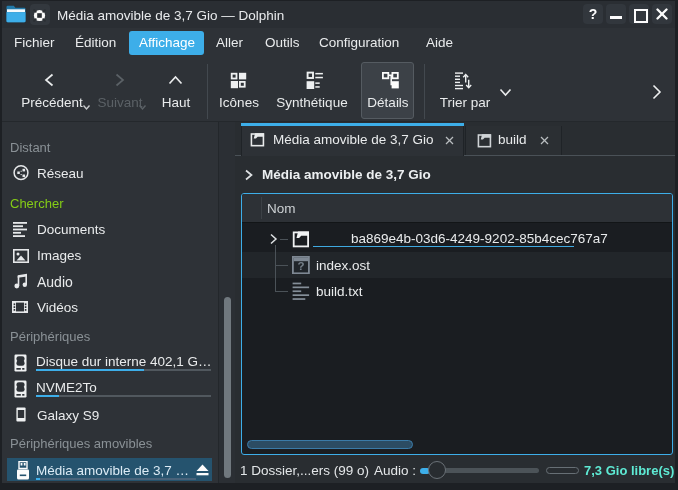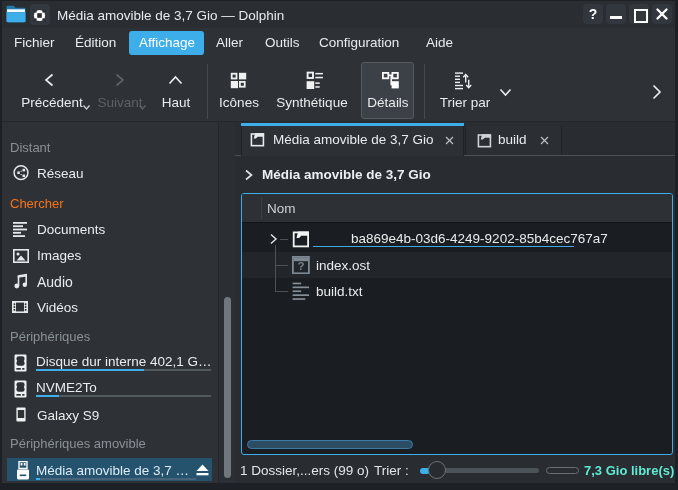--- a/index.html
+++ b/index.html
@@ -132,34 +132,34 @@
 <div class="ab" style="left:2px;top:121px;width:673px;height:1px;background:#24282c;"></div>
 
 <div class="ab" style="left:2px;top:122px;width:216px;height:361px;background:#2e3237;"></div>
 <div class="ab" style="left:218px;top:122px;width:1px;height:361px;background:#23272b;"></div>
 <div class="ab" style="left:219px;top:122px;width:16px;height:361px;background:#2b2f34;"></div>
 
 <div class="ab" style="left:223.5px;top:297px;width:7px;height:181px;background:#70787e;border-radius:3.5px;"></div>
 
 <div class="ab txt" style="left:10px;top:140px;font-size:13px;color:#8a9196;">Distant</div>
 <div class="ab txt" style="left:37px;top:166px;font-size:13.5px;">Réseau</div>
-<div class="ab txt" style="left:10px;top:196px;font-size:13px;color:#f97316;">Chercher</div>
+<div class="ab txt" style="left:10px;top:196px;font-size:13px;color:#84cc16;">Chercher</div>
 <div class="ab txt" style="left:37px;top:222px;font-size:13.5px;">Documents</div>
 <div class="ab txt" style="left:37px;top:248px;font-size:13.5px;">Images</div>
 <div class="ab txt" style="left:37px;top:274px;font-size:14px;">Audio</div>
 <div class="ab txt" style="left:37px;top:300px;font-size:13.5px;">Vidéos</div>
 <div class="ab txt" style="left:10px;top:329px;font-size:13px;color:#8a9196;">Périphériques</div>
 <div class="ab txt" style="left:36px;top:354px;font-size:13.5px;">Disque dur interne 402,1 G…</div>
 <div class="ab" style="left:36px;top:369px;width:175px;height:2px;background:#51585e;"></div>
 <div class="ab" style="left:36px;top:369px;width:108px;height:2px;background:#3daee9;"></div>
 <div class="ab txt" style="left:36px;top:380px;font-size:13.5px;">NVME2To</div>
 <div class="ab" style="left:36px;top:395px;width:175px;height:2px;background:#51585e;"></div>
 <div class="ab" style="left:36px;top:395px;width:23px;height:2px;background:#3daee9;"></div>
 <div class="ab txt" style="left:37px;top:408px;font-size:13.5px;">Galaxy S9</div>
-<div class="ab txt" style="left:10px;top:436px;font-size:13px;color:#8a9196;">Périphériques amovible</div>
+<div class="ab txt" style="left:10px;top:436px;font-size:13px;color:#8a9196;">Périphériques amovibles</div>
 
 <div class="ab" style="left:7px;top:458px;width:205px;height:23px;background:#25536e;"></div>
 <div class="ab txt" style="left:36px;top:463px;font-size:13.5px;color:#dcebf5;">Média amovible de 3,7 …</div>
 <div class="ab" style="left:36px;top:477.5px;width:160px;height:2px;background:#49637a;"></div>
 <div class="ab" style="left:36px;top:477.5px;width:4px;height:2px;background:#3daee9;"></div>
 
 <svg class="ab" style="left:195px;top:464px;" width="15" height="13" viewBox="0 0 15 13">
   <path d="M7.5 0.5 L13.5 7 H1.5 Z" fill="#fcfcfc"></path>
   <rect x="1.5" y="9" width="12" height="2.3" fill="#fcfcfc"></rect>
 </svg>
@@ -303,18 +303,18 @@
   <rect x="0.6" y="4.5" width="16.5" height="1.7"></rect>
   <rect x="0.6" y="8.4" width="8.6" height="1.7"></rect>
   <rect x="0.6" y="12.3" width="16.5" height="1.7"></rect>
   <rect x="0.6" y="16.2" width="12.7" height="1.7"></rect>
 </svg>
 <div class="ab txt" style="left:316px;top:284px;font-size:13.5px;">build.txt</div>
 
 <div class="ab" style="left:247px;top:440px;width:166px;height:8.5px;background:#2c4c63;border:1.5px solid #3b7ba8;border-radius:5px;box-sizing:border-box;"></div>
 
 <div class="ab txt" style="left:240px;top:463px;font-size:13.5px;color:#e3e6e8;">1 Dossier,...ers (99 o)</div>
-<div class="ab txt" style="left:374px;top:463px;font-size:13.5px;color:#e3e6e8;">Trier :</div>
+<div class="ab txt" style="left:374px;top:463px;font-size:13.5px;color:#e3e6e8;">Audio :</div>
 <div class="ab" style="left:420px;top:467.5px;width:10px;height:6px;background:#3daee9;border-radius:3px;"></div>
 <div class="ab" style="left:444px;top:468px;width:95px;height:5px;background:#4c5358;border-radius:2.5px;"></div>
 <div class="ab" style="left:428px;top:461px;width:18px;height:18px;border-radius:50%;background:#282c30;border:1.5px solid #6a7177;box-sizing:border-box;"></div>
 <div class="ab" style="left:546px;top:466.5px;width:33px;height:7px;border:1.5px solid #676f75;border-radius:4px;box-sizing:border-box;"></div>
 <div class="ab txt" style="left:584px;top:463px;font-size:13px;color:#5eead4;font-weight:bold;">7,3 Gio libre(s)</div>
 
 </body></html>

